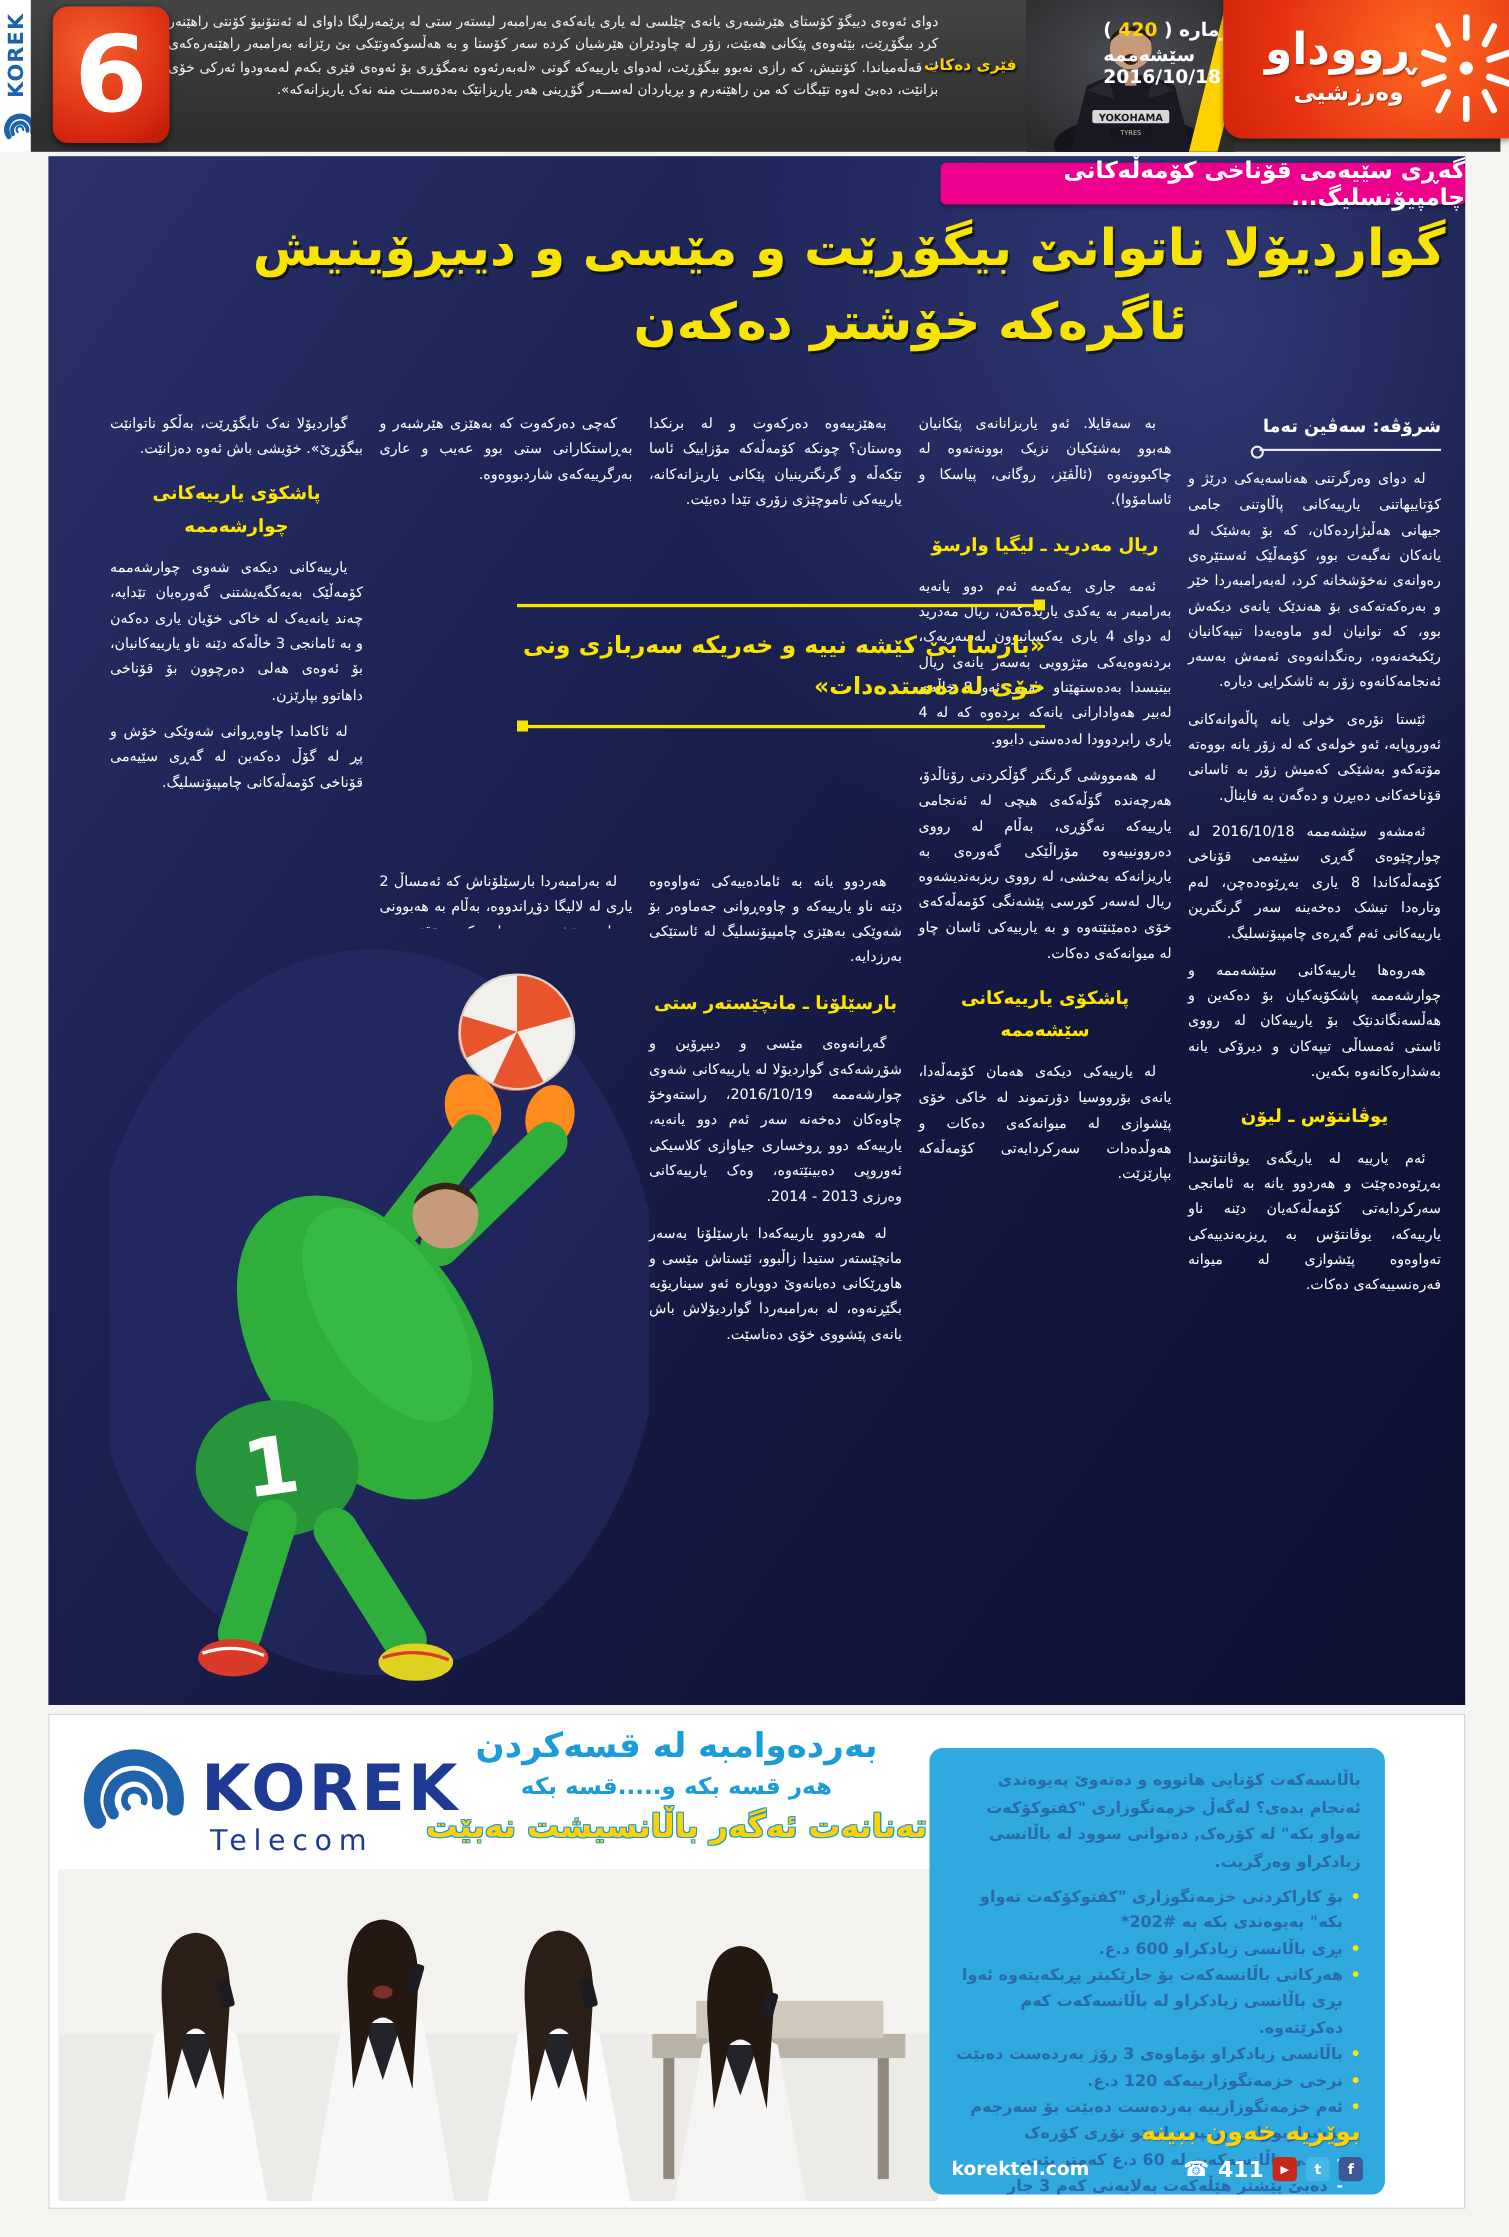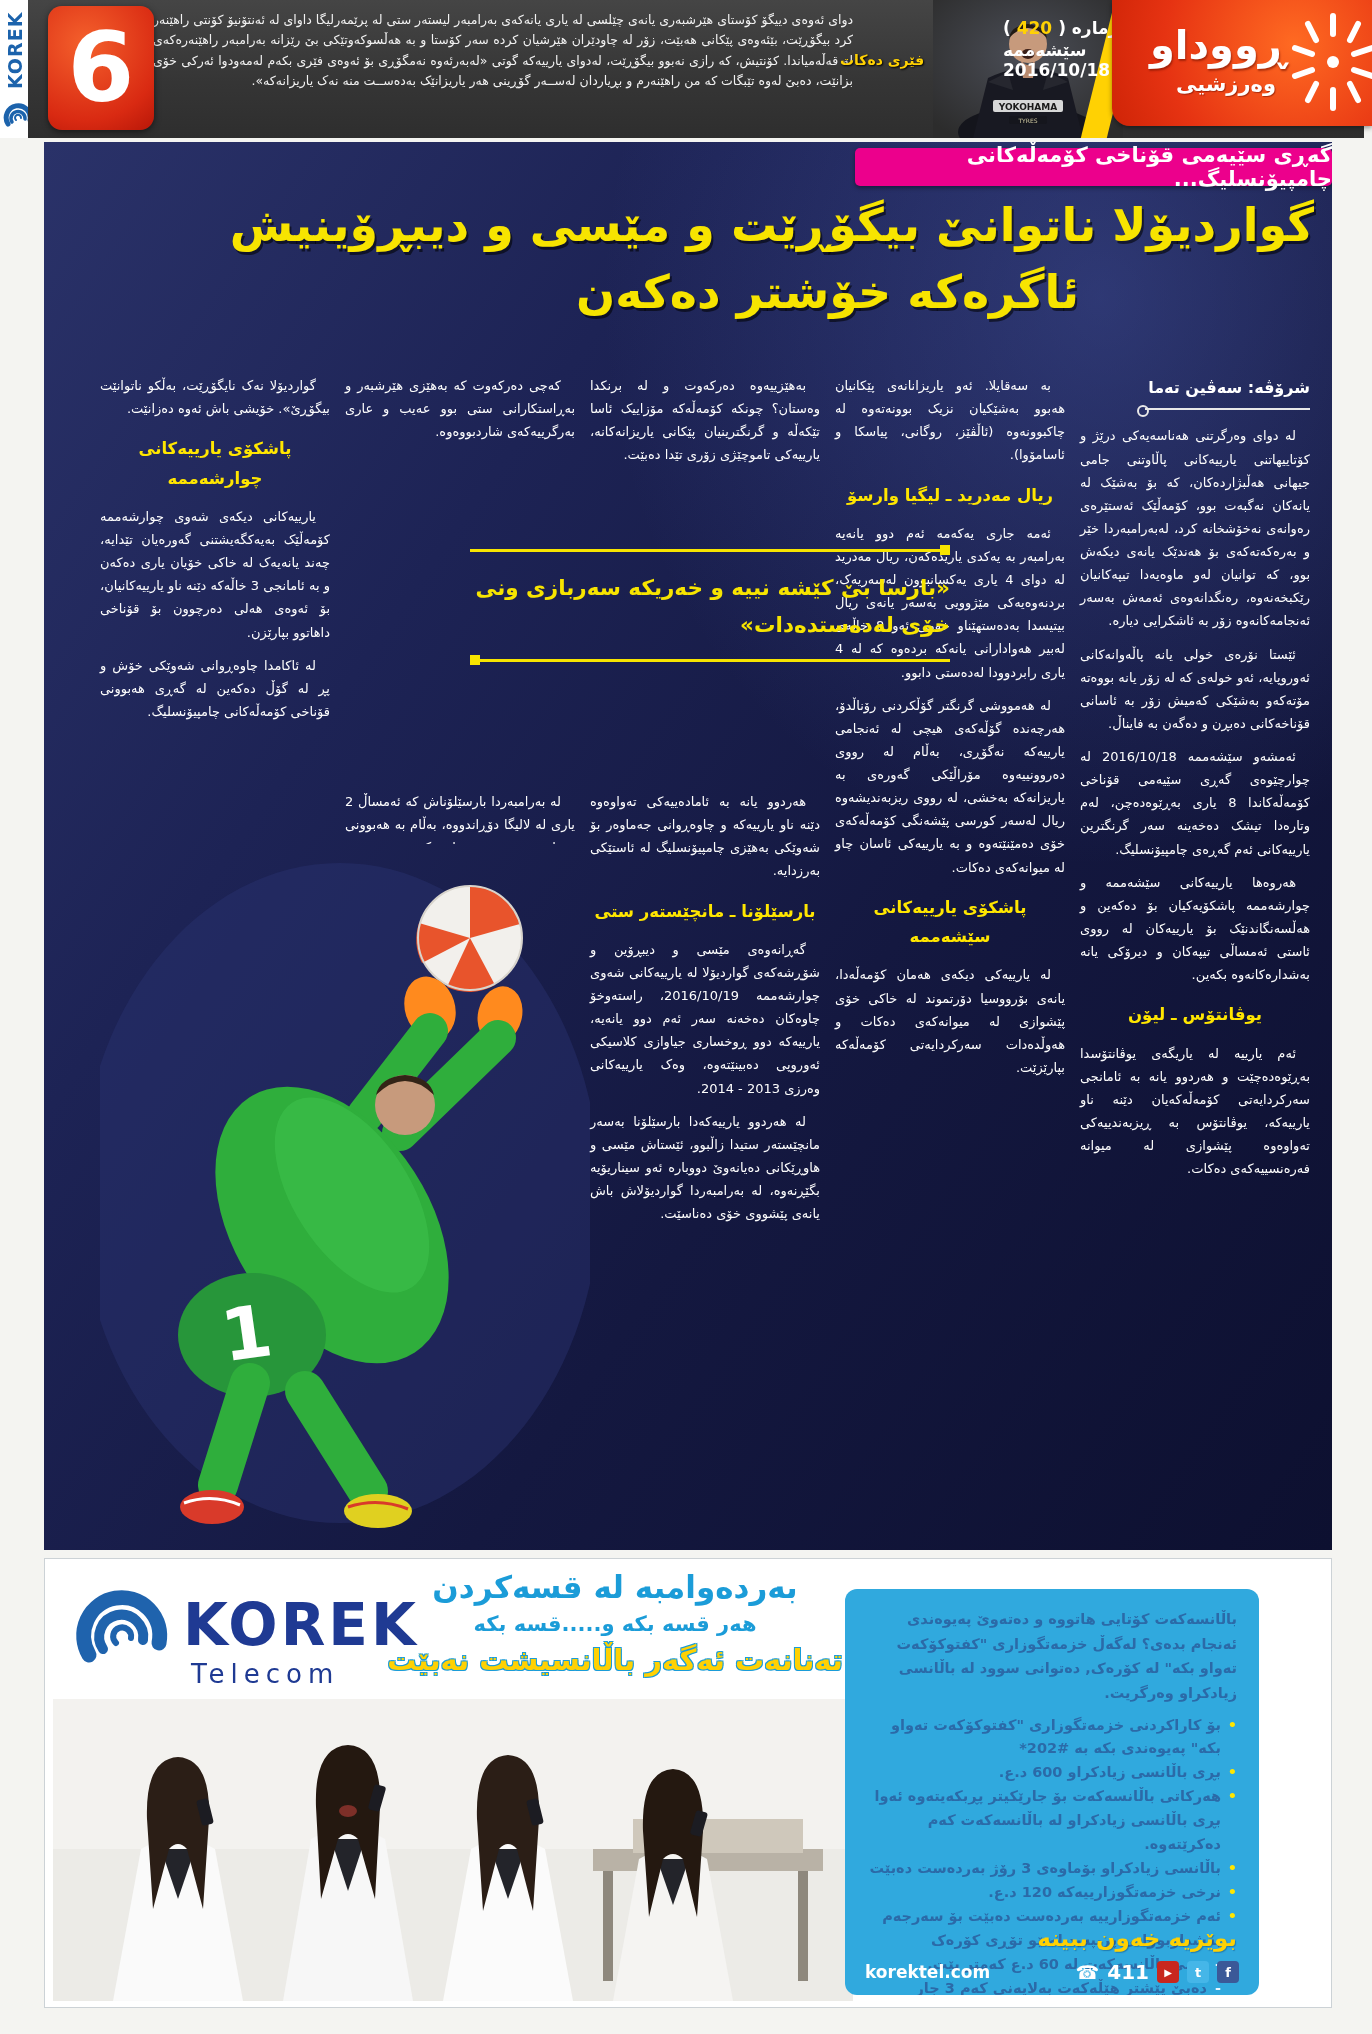--- a/index.html
+++ b/index.html
@@ -223,21 +223,21 @@
     </div>
 
     <div class="col" style="left:301px; top:648px; height:54px; overflow:hidden;">
       <p>لە بەرامبەردا بارسێلۆناش کە ئەمساڵ 2 یاری لە لالیگا دۆڕاندووە، بەڵام بە هەبوونی سییانەی پێشەوە هەر یانەیەک دەتۆقێنێ.</p>
     </div>
 
     <div class="col" style="left:56px; top:232px; height:468px;">
       <p>گواردیۆلا نەک نایگۆڕێت، بەڵکو ناتوانێت بیگۆڕێ». خۆیشی باش ئەوە دەزانێت.</p>
       <div class="ycol-head">پاشکۆی یارییەکانی چوارشەممە</div>
       <p>یارییەکانی دیکەی شەوی چوارشەممە کۆمەڵێک بەیەکگەیشتنی گەورەیان تێدایە، چەند یانەیەک لە خاکی خۆیان یاری دەکەن و بە ئامانجی 3 خاڵەکە دێنە ناو یارییەکانیان، بۆ ئەوەی هەلی دەرچوون بۆ قۆناخی داهاتوو بپارێزن.</p>
-      <p>لە ئاکامدا چاوەڕوانی شەوێکی خۆش و پڕ لە گۆڵ دەکەین لە گەڕی هەبوونی قۆناخی کۆمەڵەکانی چامپیۆنسلیگ.</p>
+      <p>لە ئاکامدا چاوەڕوانی شەوێکی خۆش و پڕ لە گۆڵ دەکەین لە گەڕی سێیەمی قۆناخی کۆمەڵەکانی چامپیۆنسلیگ.</p>
     </div>
 
     <div id="pull-quotes">
       <div class="pq-rule sq-right"></div>
       <div class="pq">«بارسا بێ کێشە نییە و خەریکە سەربازی ونی خۆی لەدەستدەدات»</div>
       <div class="pq-rule sq-left"></div>
     </div>
 
     <svg id="gk-photo" width="490" height="700" viewBox="0 0 490 700">
       <ellipse cx="240" cy="350" rx="260" ry="330" fill="#2a3470" opacity="0.45"></ellipse>

